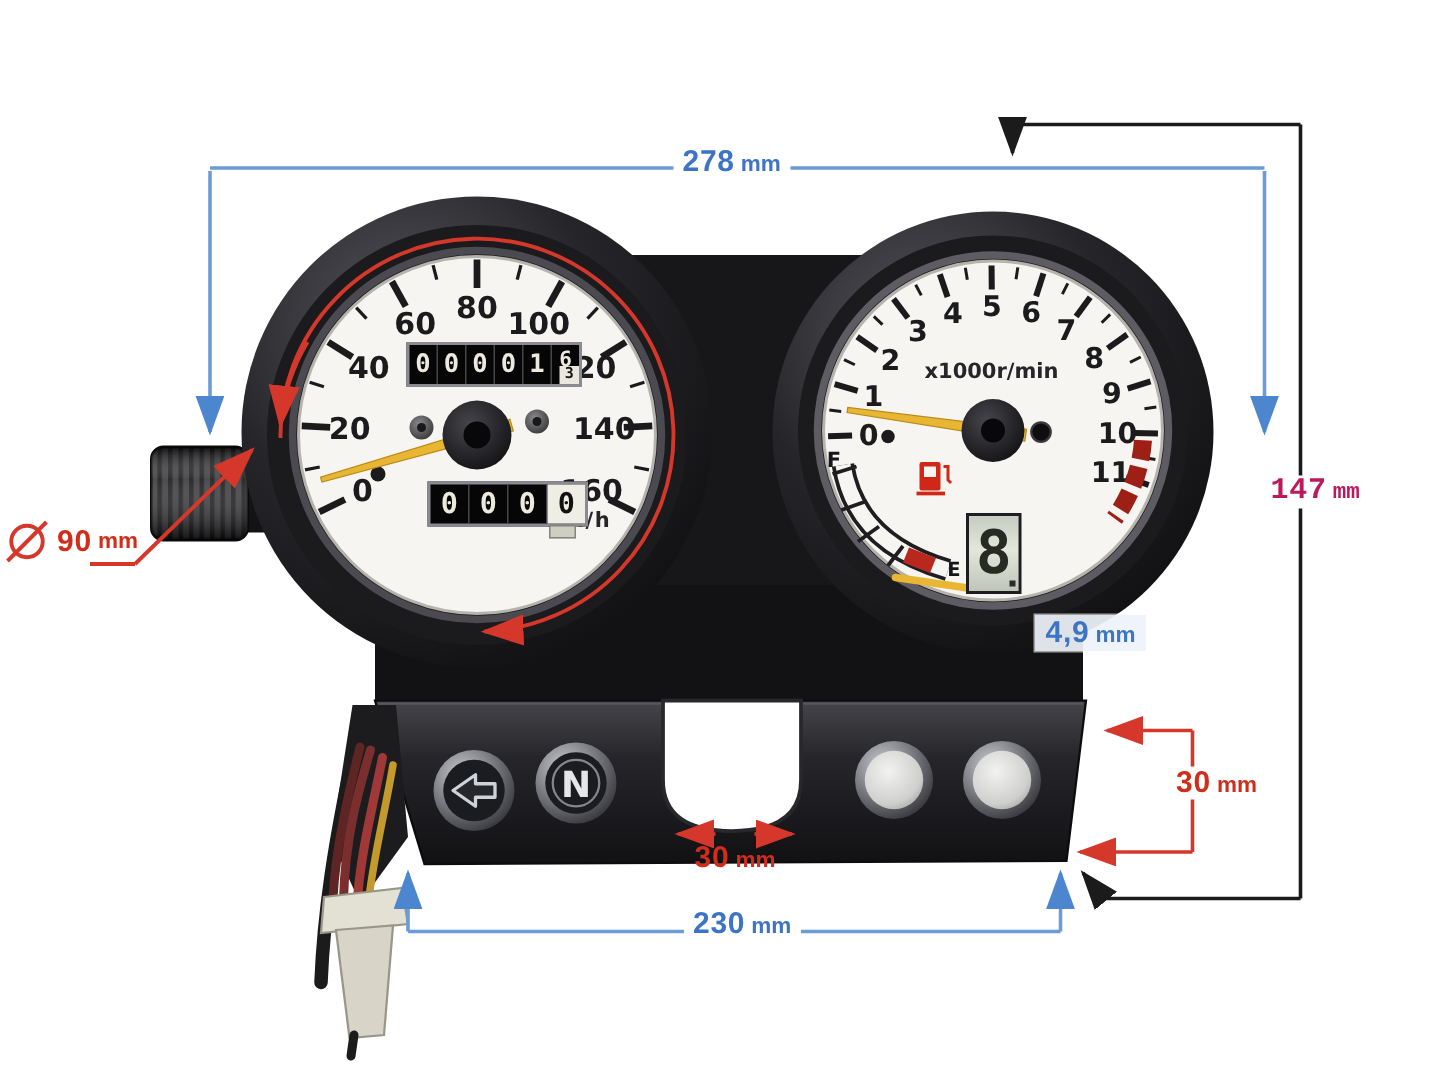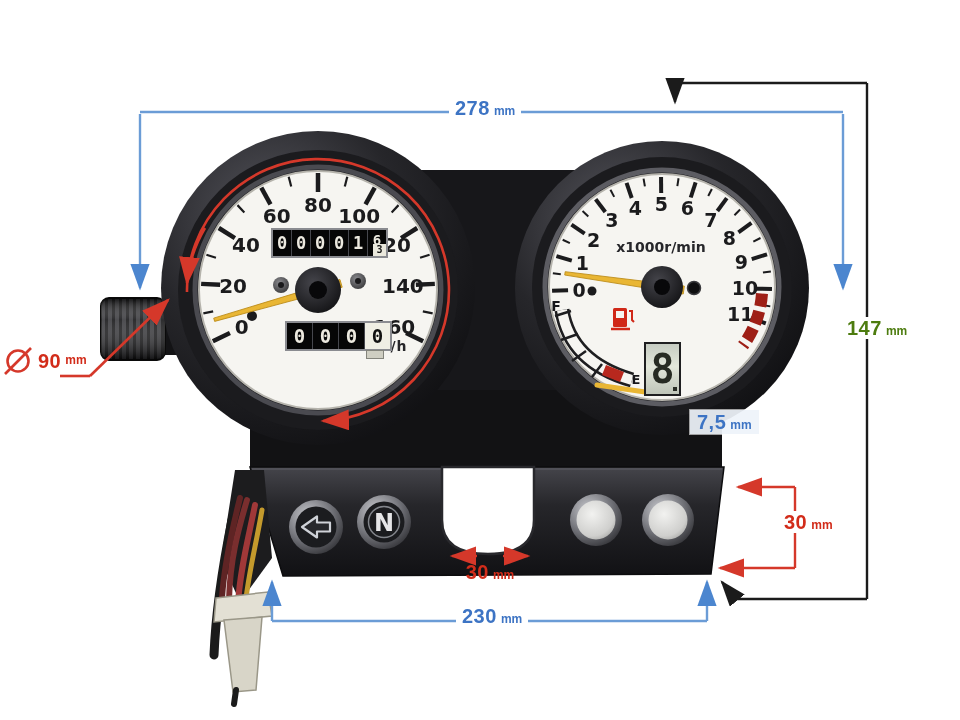--- a/index.html
+++ b/index.html
@@ -2,24 +2,24 @@
 <html><head>
 <meta charset="utf-8">
 <style>
   html,body{margin:0;padding:0;background:#ffffff;}
   body{width:960px;height:720px;overflow:hidden;font-family:"Liberation Sans",sans-serif;}
   .stage{position:relative;width:960px;height:720px;background:#fff;}
   .stage > svg{position:absolute;left:0;top:0;}
   
   .dim{position:absolute;white-space:nowrap;font-weight:bold;line-height:1.1;}
   .dim .v{font-size:20px;letter-spacing:.5px;}
-  .dim .u{font-size:12px;margin-left:4px;}
+  .dim .u{font-size:15px;margin-left:4px;}
   .c-blue{color:#3d74c4;}
   .c-red{color:#d22c1a;}
-  .c-blk{color:#4d7c0f;}
+  .c-blk{color:#be185d;font-family:Liberation Mono, monospace;}
   .bgw{background:#ffffff;padding:0 6px;}
   .bgb{background:rgba(238,243,250,.93);padding:1px 7px;box-shadow:0 0 0 1px rgba(255,255,255,.6);}
   .dia{display:flex;align-items:center;}
   .dia svg{margin-right:5px;}
   .center80{width:84px;text-align:center;}
   
   .odo,.trip{position:absolute;display:flex;background:#060606;border:2px solid #8a8b90;box-sizing:border-box;height:30px;}
   .odo{left:271px;top:228px;}
   .trip{left:285px;top:321px;}
   .odo-cell{width:18px;display:flex;align-items:center;justify-content:center;color:#ece9df;
@@ -339,21 +339,21 @@
 </div>
 <div class="dim c-red dia" style="left:3px;top:346px;">
   <svg width="30" height="30" viewBox="0 0 30 30">
     <circle cx="15" cy="15" r="10.5" fill="none" stroke="#d5382a" stroke-width="2.6"></circle>
     <path d="M2,28 L28,2" stroke="#d5382a" stroke-width="2.6"></path>
   </svg>
   <span class="v">90</span>
       <span class="u">mm</span>
 </div>
 <div class="dim c-blue bgb" style="left:690px;top:410px;">
-  <span class="v">7,5</span><span class="u">mm</span>
+  <span class="v">4,9</span><span class="u">mm</span>
 </div>
 <div class="dim c-red bgw" style="left:778px;top:511px;">
   <span class="v">30</span><span class="u">mm</span>
 </div>
 <div class="dim c-red center80" style="left:448px;top:561px;">
   <span class="v">30</span><span class="u">mm</span>
 </div>
 <div class="dim c-blue bgw" style="left:456px;top:605px;">
   <span class="v">230</span><span class="u">mm</span>
 </div>

